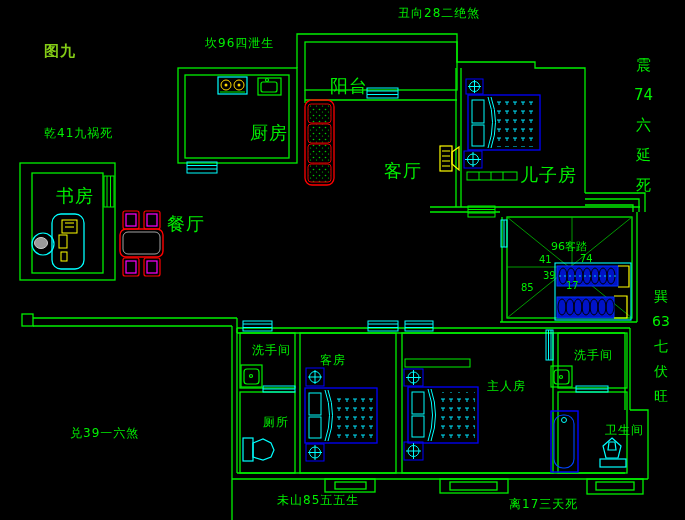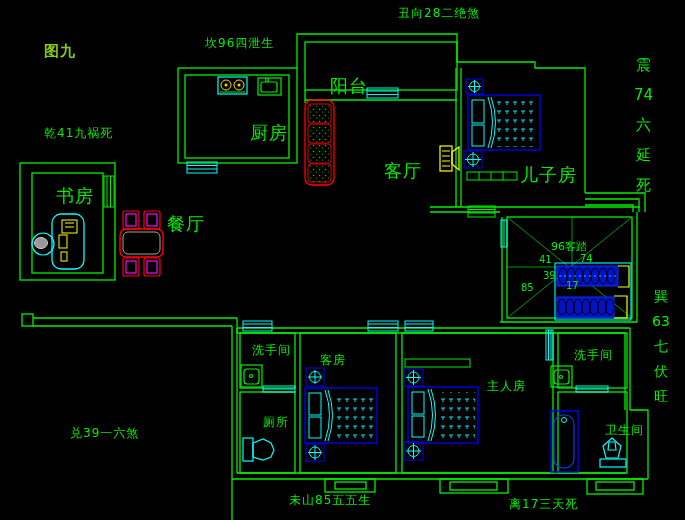--- a/index.html
+++ b/index.html
@@ -305,21 +305,21 @@
     <path d="M614,296 H627 V318 H614" stroke="#FFFF00" fill="none" stroke-width="1.2"></path>
   </g>
 </svg>
 
 <div class="lbl lbl-blue" style="left:44px;top:44px;">图九</div>
 
 <div class="lbl lbl-big" style="left:205px;top:37px;">坎96四泄生</div>
 <div class="lbl lbl-big" style="left:398px;top:7px;">丑向28二绝煞</div>
 <div class="lbl lbl-big" style="left:44px;top:127px;">乾41九祸死</div>
 <div class="lbl lbl-big" style="left:70px;top:427px;">兑39一六煞</div>
-<div class="lbl lbl-big" style="left:277px;top:494px;margin-left:12px;">未山85五五生</div>
+<div class="lbl lbl-big" style="left:277px;top:494px;">未山85五五生</div>
 <div class="lbl lbl-big" style="left:509px;top:498px;">离17三天死</div>
 
 <div class="v-col gap15" style="left:634px;top:58px;">
   <span>震</span>
   <span>74</span>
   <span>六</span>
   <span>延</span>
   <span>死</span>
 </div>
 <div class="v-col gap11" style="left:652px;top:289px;">

